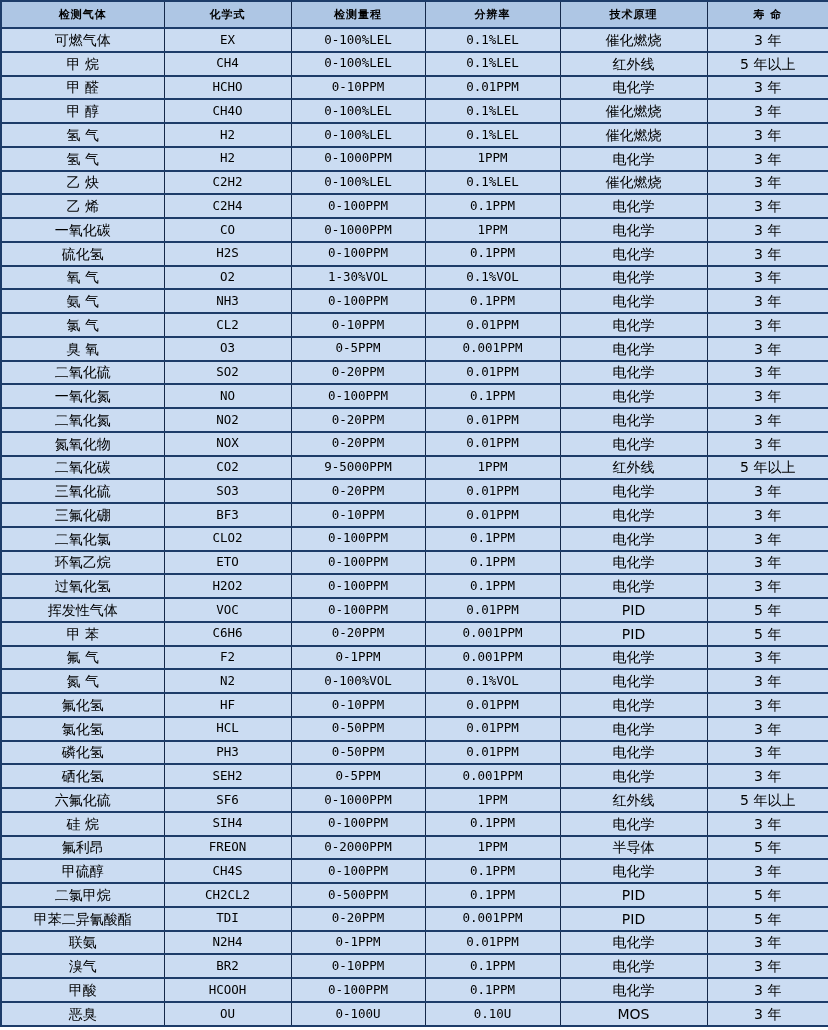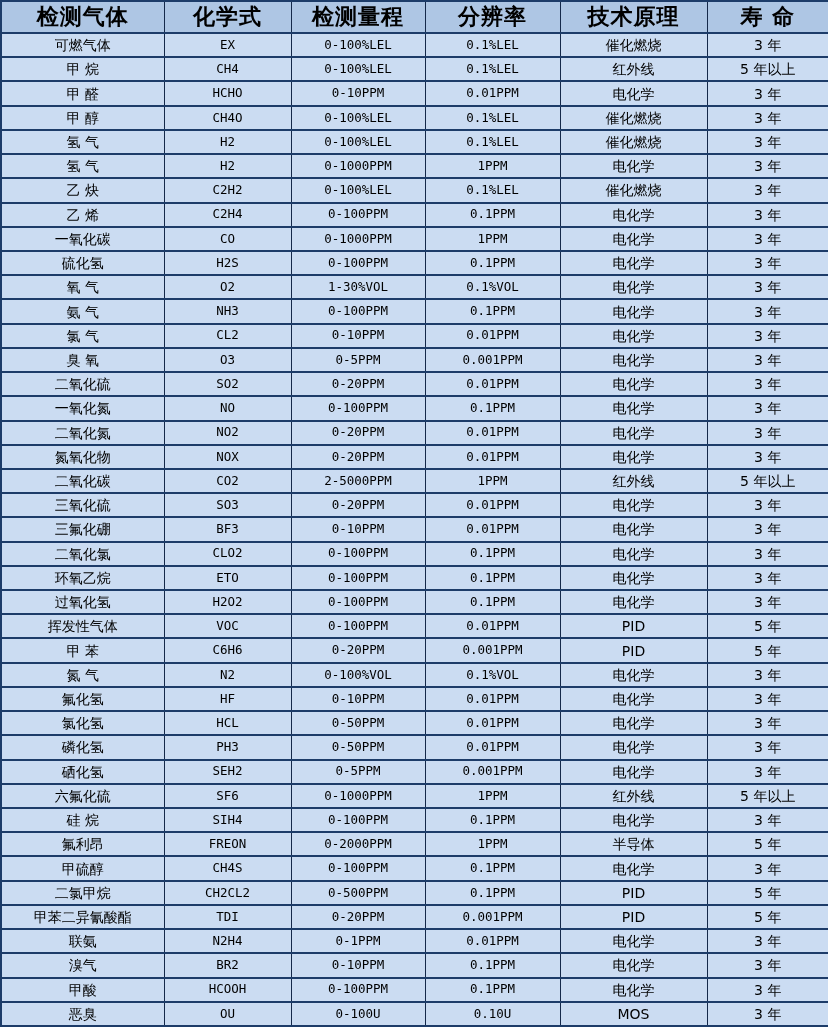--- a/index.html
+++ b/index.html
@@ -22,21 +22,21 @@
   table.gas-table {
     width: 828px;
     height: 1027px;
     border-collapse: collapse;
     table-layout: fixed;
     background: var(--row-bg);
     border: 2px solid var(--border-h);
   }
   table.gas-table th {
     background: var(--header-bg);
-    font-size: 22px;
+    font-size: 11px;
     font-weight: bold;
     height: 25px;
     letter-spacing: 1px;
   }
   table.gas-table th,
   table.gas-table td {
     border-top: 2px solid var(--border-h);
     border-bottom: 2px solid var(--border-h);
     border-left: 1px solid var(--border-v);
     border-right: 1px solid var(--border-v);
@@ -224,21 +224,21 @@
         <td>氮氧化物</td>
         <td class="mono">NOX</td>
         <td class="mono">0-20PPM</td>
         <td class="mono">0.01PPM</td>
         <td>电化学</td>
         <td>3 年</td>
       </tr>
       <tr>
         <td>二氧化碳</td>
         <td class="mono">CO2</td>
-        <td class="mono">2-5000PPM</td>
+        <td class="mono">9-5000PPM</td>
         <td class="mono">1PPM</td>
         <td>红外线</td>
         <td>5 年以上</td>
       </tr>
       <tr>
         <td>三氧化硫</td>
         <td class="mono">SO3</td>
         <td class="mono">0-20PPM</td>
         <td class="mono">0.01PPM</td>
         <td>电化学</td>
@@ -284,20 +284,28 @@
         <td>PID</td>
         <td>5 年</td>
       </tr>
       <tr>
         <td>甲 苯</td>
         <td class="mono">C6H6</td>
         <td class="mono">0-20PPM</td>
         <td class="mono">0.001PPM</td>
         <td>PID</td>
         <td>5 年</td>
+      </tr>
+      <tr>
+        <td>氟 气</td>
+        <td class="mono">F2</td>
+        <td class="mono">0-1PPM</td>
+        <td class="mono">0.001PPM</td>
+        <td>电化学</td>
+        <td>3 年</td>
       </tr>
       <tr>
         <td>氮 气</td>
         <td class="mono">N2</td>
         <td class="mono">0-100%VOL</td>
         <td class="mono">0.1%VOL</td>
         <td>电化学</td>
         <td>3 年</td>
       </tr>
       <tr>

